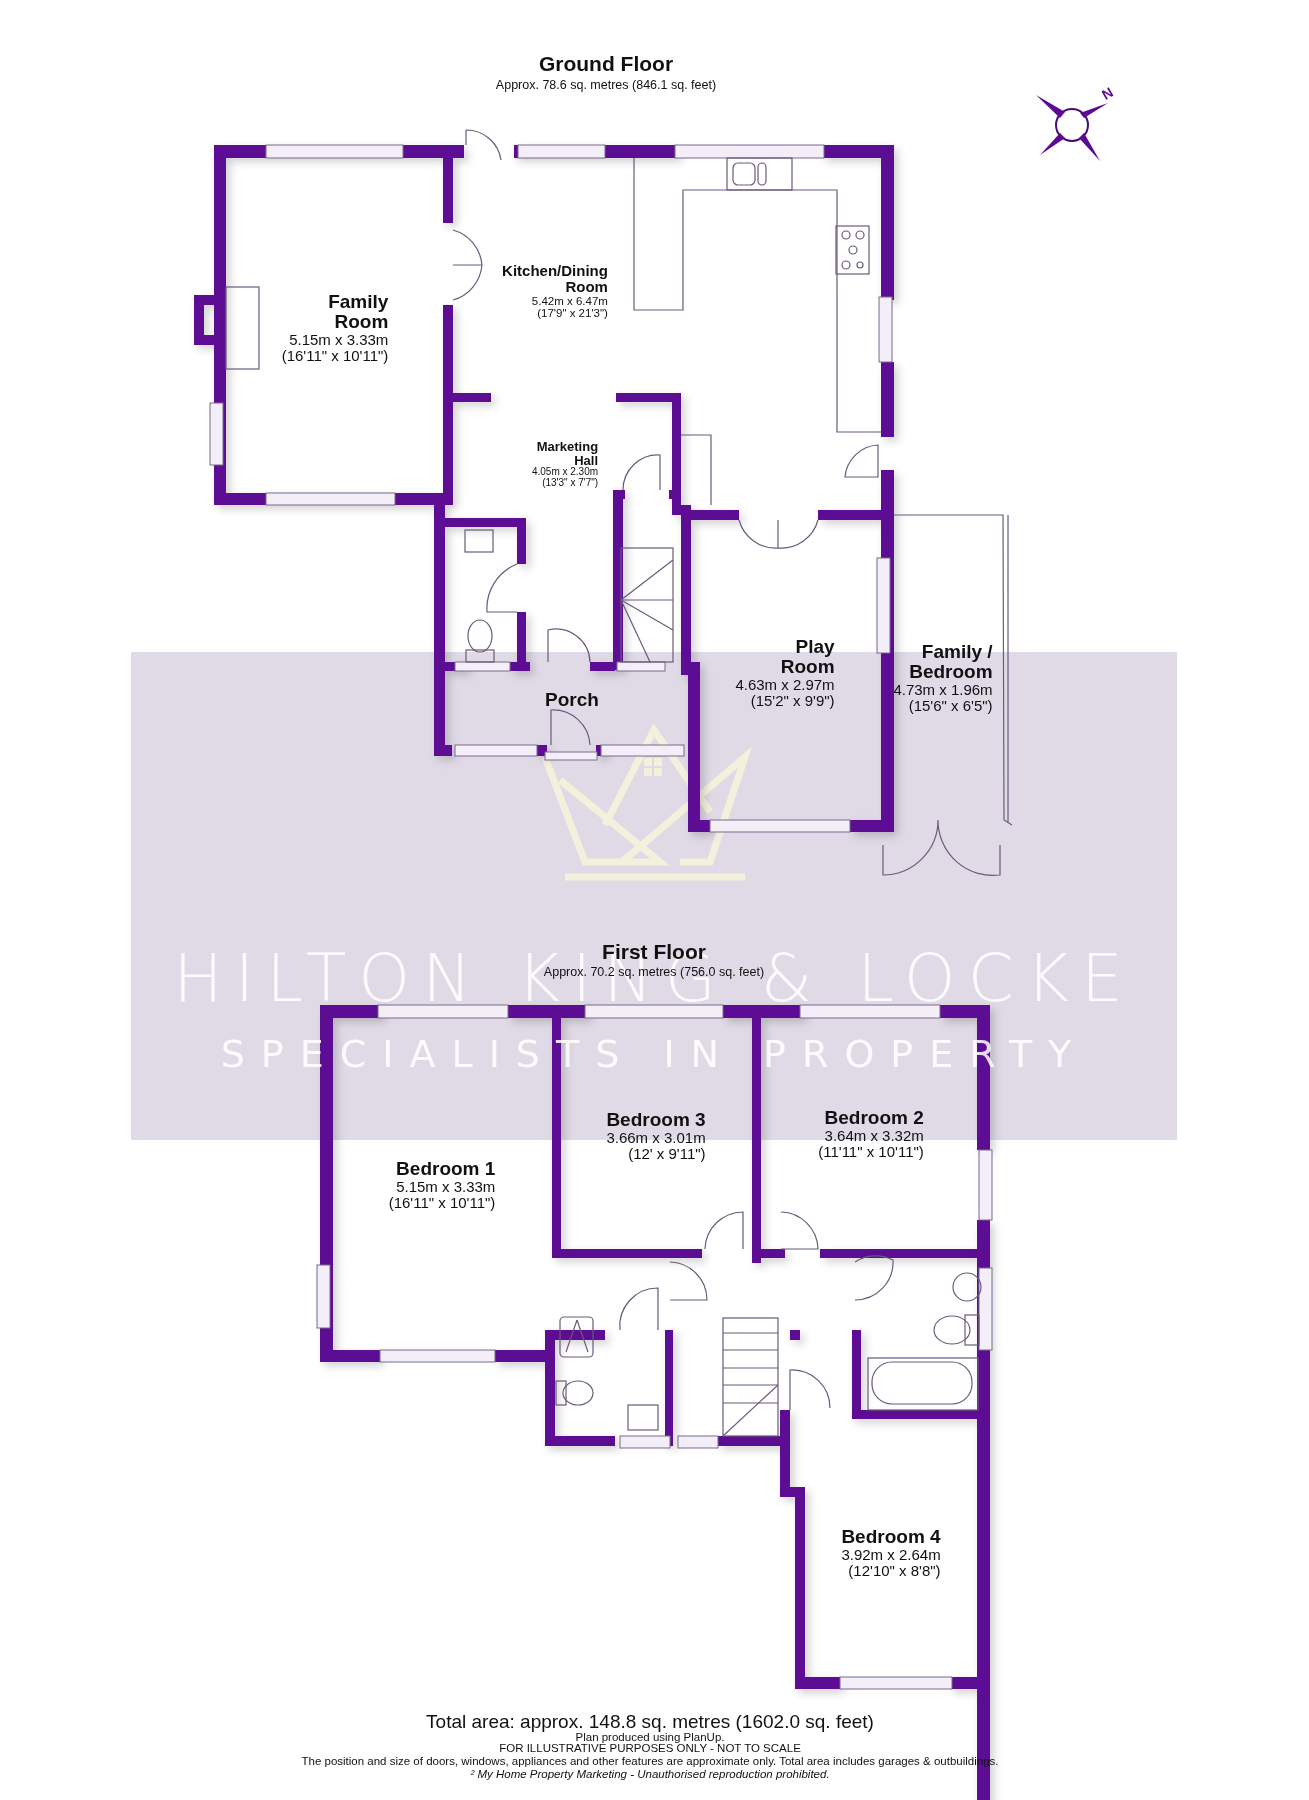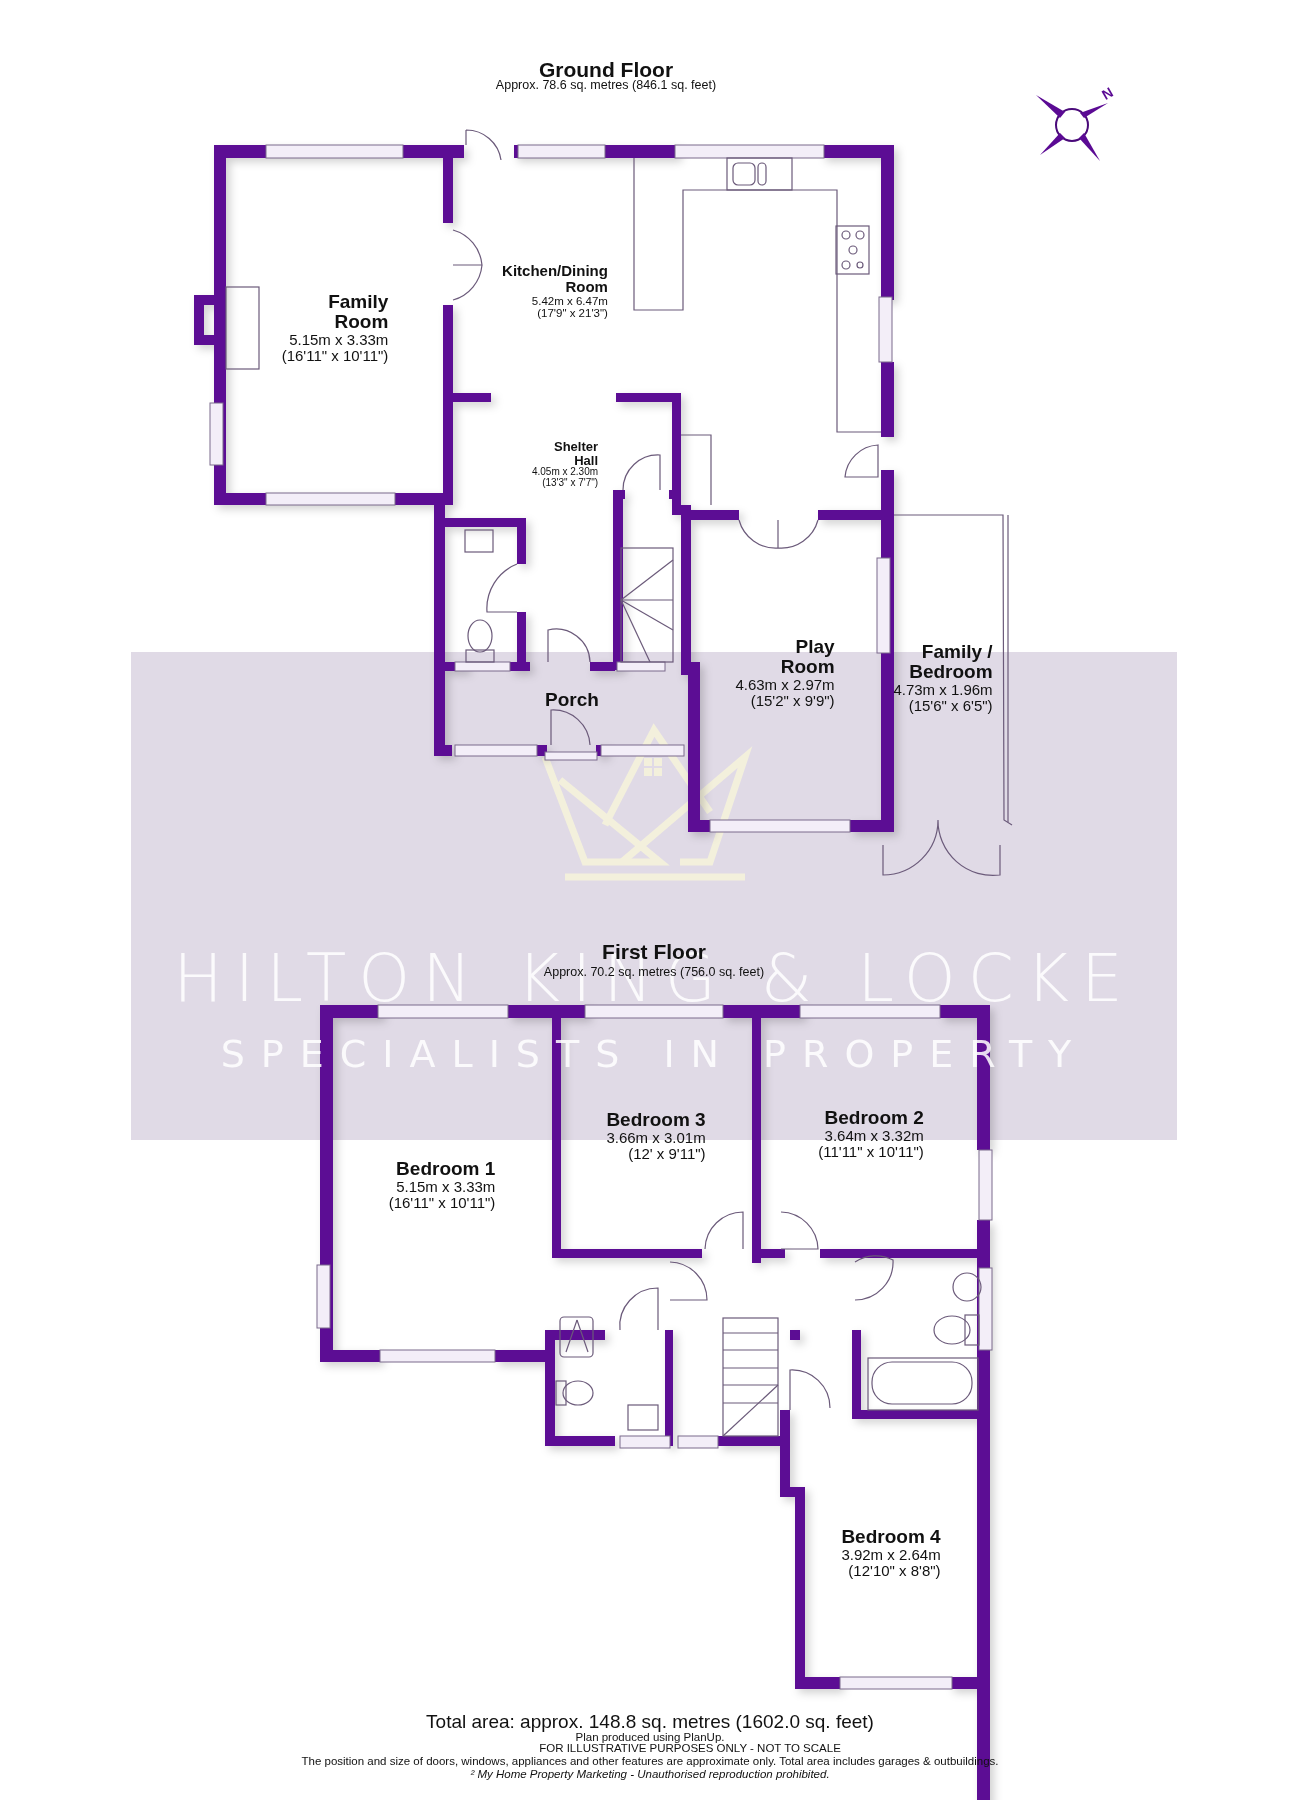--- a/index.html
+++ b/index.html
@@ -242,37 +242,37 @@
     <polygon points="36,-22 12,-7 8,-12" fill="#5b0a94"></polygon>
     <polygon points="-32,30 -12,8 -7,13" fill="#5b0a94"></polygon>
     <polygon points="28,36 12,8 7,13" fill="#5b0a94"></polygon>
   </g>
   <text x="1103" y="101" font-family="Liberation Sans, sans-serif" font-weight="bold" font-size="14" fill="#5b0a94" transform="rotate(-30 1103 96)">N</text>
 </svg>
 
 <div class="wm-text1">HILTON KING &amp; LOCKE</div>
 <div class="wm-text2">SPECIALISTS IN PROPERTY</div>
 
-<div class="floor-title" style="left:606px; top:52px;margin-top:6px;">Ground Floor</div>
+<div class="floor-title" style="left:606px; top:52px;">Ground Floor</div>
 <div class="floor-sub" style="left:606px; top:78px;">Approx. 78.6 sq. metres (846.1 sq. feet)</div>
 
 <div class="room" style="left:335px; top:292px;">
   <span class="rname">Family</span>
   <span class="rname">Room</span>
   <span class="rm">5.15m x 3.33m</span>
   <span class="rft">(16'11" x 10'11")</span>
 </div>
 <div class="room small" style="left:555px; top:263px;">
   <span class="rname">Kitchen/Dining</span>
   <span class="rname">Room</span>
   <span class="rm">5.42m x 6.47m</span>
   <span class="rft">(17'9" x 21'3")</span>
 </div>
 <div class="room small" style="left:541px; top:440px;">
-  <span class="rname" style="font-size:13px;">Shelter</span>
+  <span class="rname" style="font-size:13px;">Marketing</span>
   <span class="rname" style="font-size:13px;">Hall</span>
   <span class="rm" style="font-size:10px;margin-left:48px;">4.05m x 2.30m</span>
   <span class="rft" style="font-size:10px;">(13'3" x 7'7")</span>
 </div>
 <div class="room" style="left:572px; top:690px;">
   <span class="rname">Porch</span>
 </div>
 <div class="room" style="left:785px; top:637px;">
   <span class="rname">Play</span>
   <span class="rname">Room</span>
@@ -304,16 +304,16 @@
   <span class="rm">3.64m x 3.32m</span>
   <span class="rft">(11'11" x 10'11")</span>
 </div>
 <div class="room" style="left:891px; top:1527px;">
   <span class="rname">Bedroom 4</span>
   <span class="rm">3.92m x 2.64m</span>
   <span class="rft">(12'10" x 8'8")</span>
 </div>
 
 <div class="total">Total area: approx. 148.8 sq. metres (1602.0 sq. feet)</div>
-<div class="disc" style="top:1742px;margin-left:40px;">FOR ILLUSTRATIVE PURPOSES ONLY - NOT TO SCALE</div>
+<div class="disc" style="top:1742px;">FOR ILLUSTRATIVE PURPOSES ONLY - NOT TO SCALE</div>
 <div class="disc" style="top:1755px;">The position and size of doors, windows, appliances and other features are approximate only. Total area includes garages &amp; outbuildings.</div>
 <div class="disc" style="top:1768px;font-style:italic;">² My Home Property Marketing - Unauthorised reproduction prohibited.</div>
 <div class="disc" style="top:1731px;">Plan produced using PlanUp.</div>
 
 </body></html>

